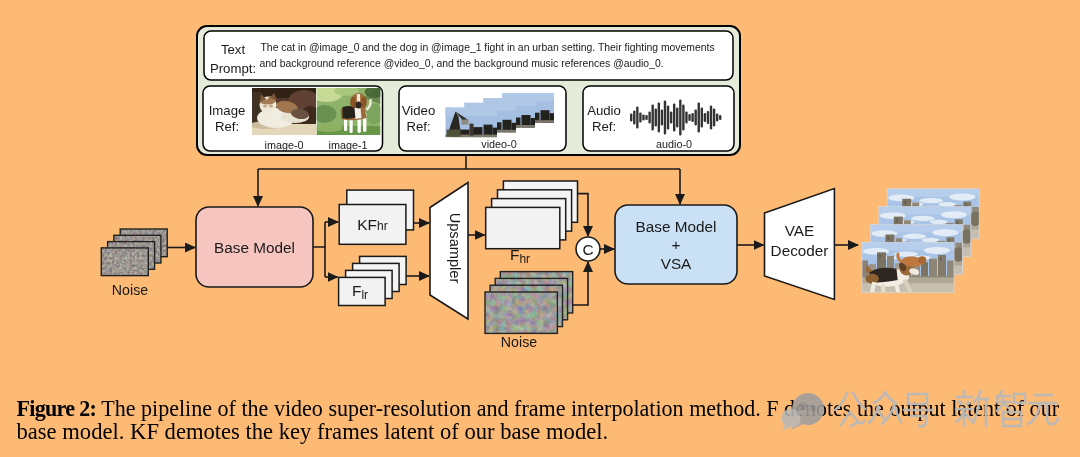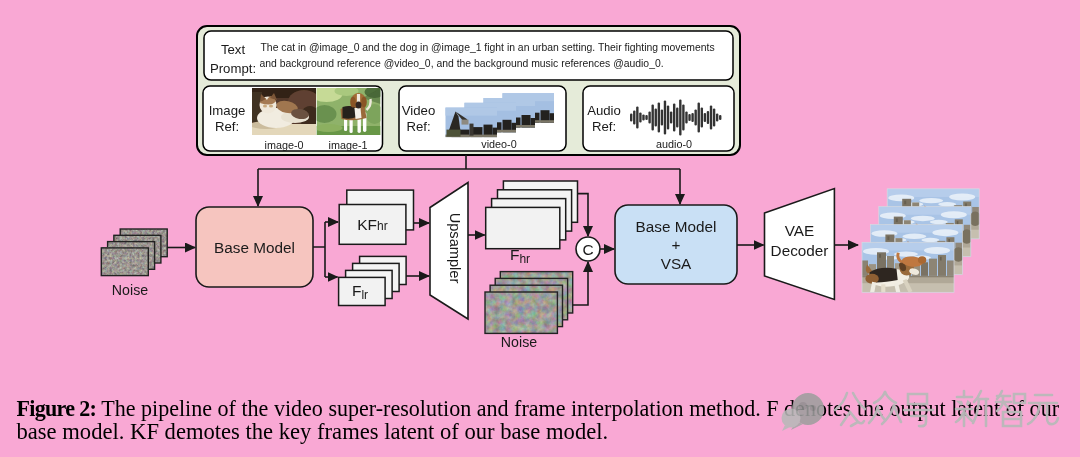--- a/index.html
+++ b/index.html
@@ -1,15 +1,15 @@
 <!DOCTYPE html>
 <html><head><meta charset="utf-8">
 <style>
 html,body{margin:0;padding:0;background:#fff;}
-#page{position:relative;width:1080px;height:457px;background:#f9a8d4;overflow:hidden;}
+#page{position:relative;width:1080px;height:457px;background:#fdba74;overflow:hidden;}
 svg{display:block;}
 text{font-family:"Liberation Sans",sans-serif;fill:#1a1a1a;}
 .ser{font-family:"Liberation Serif",serif;fill:#000;}
 </style></head>
 <body>
 <div id="page">
 <svg width="1080" height="457" viewBox="0 0 1080 457">
 <defs>
 <marker id="ah" markerWidth="13" markerHeight="12" refX="10" refY="5" orient="auto" markerUnits="userSpaceOnUse">
   <path d="M0,0 L11,5 L0,10 Z" fill="#1a1a1a"></path>

